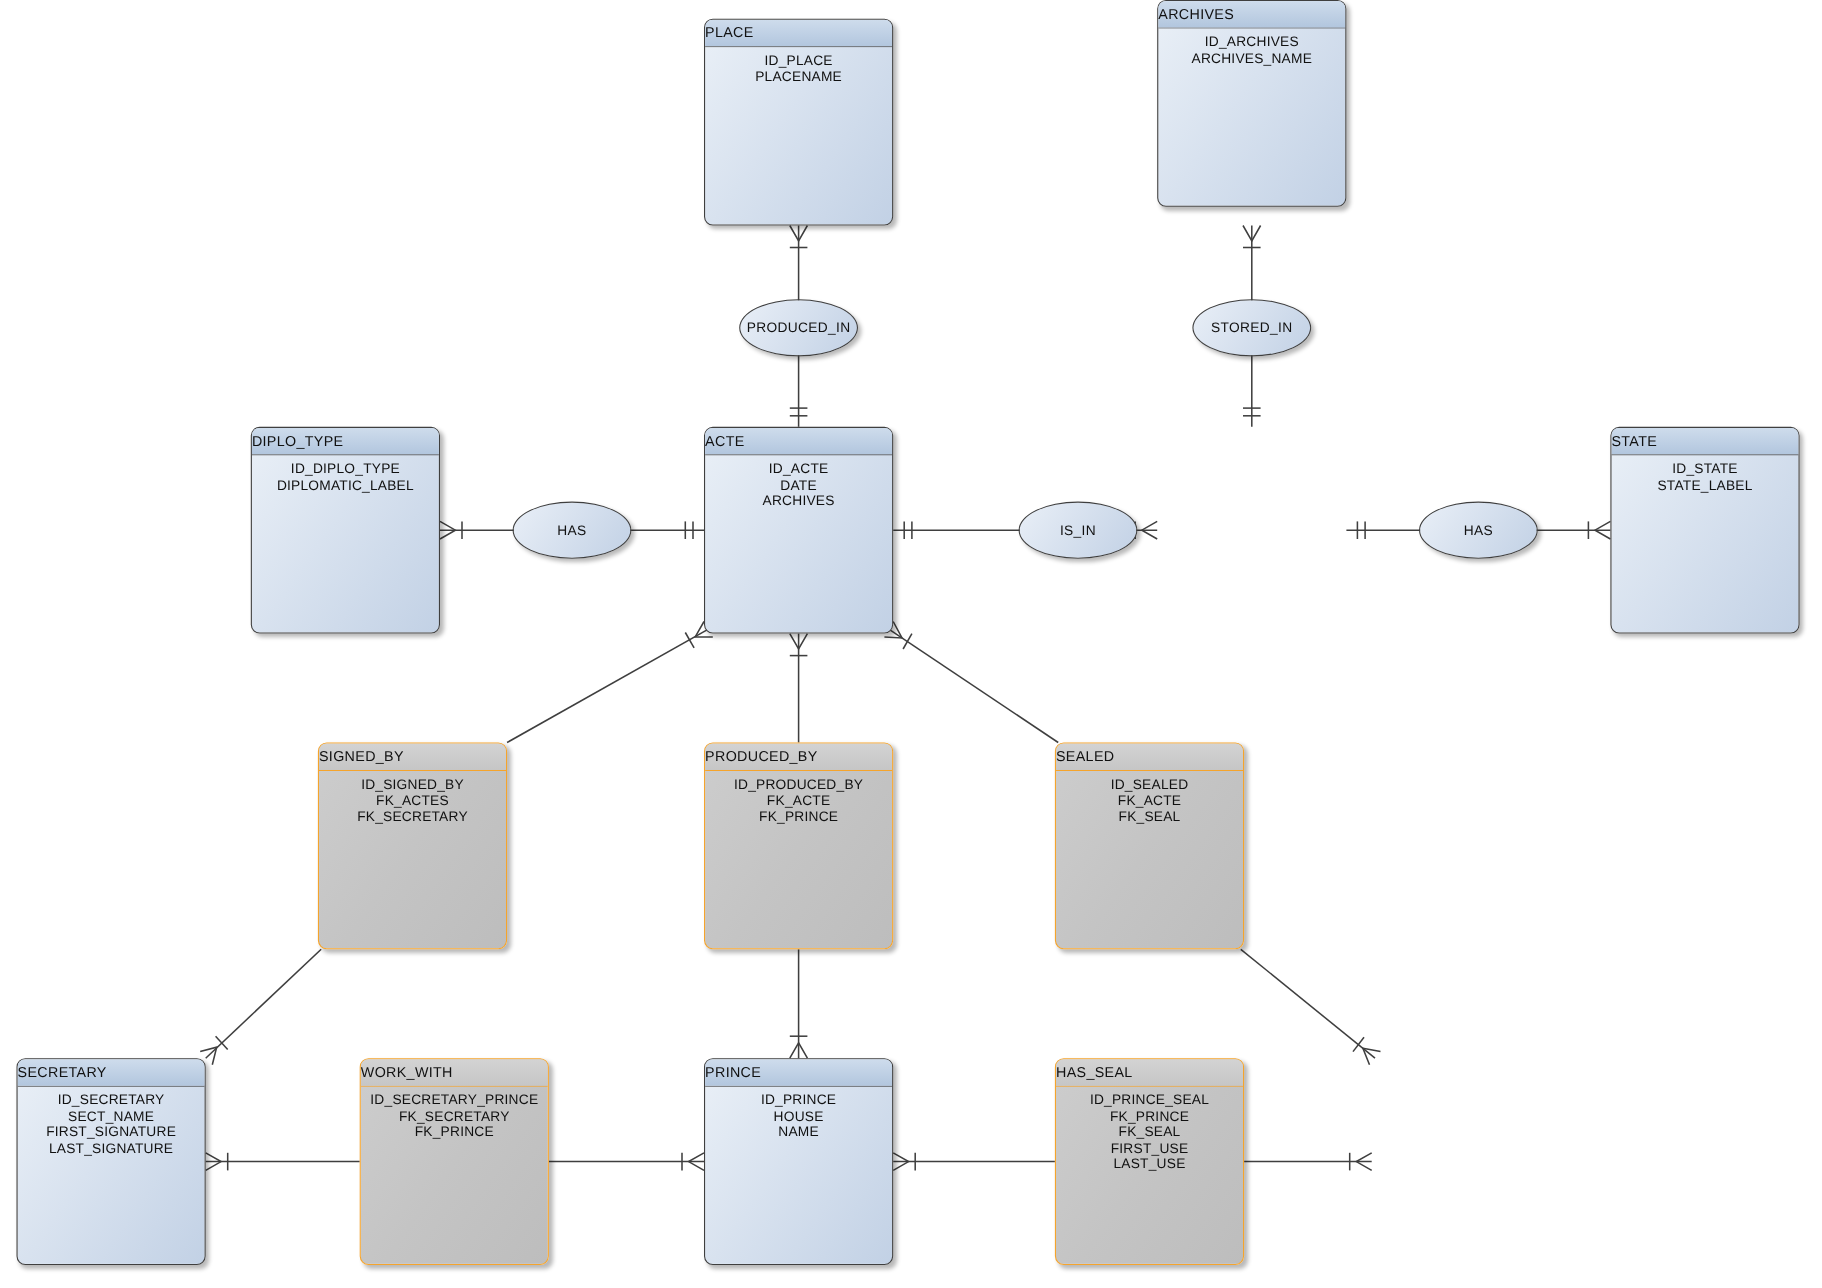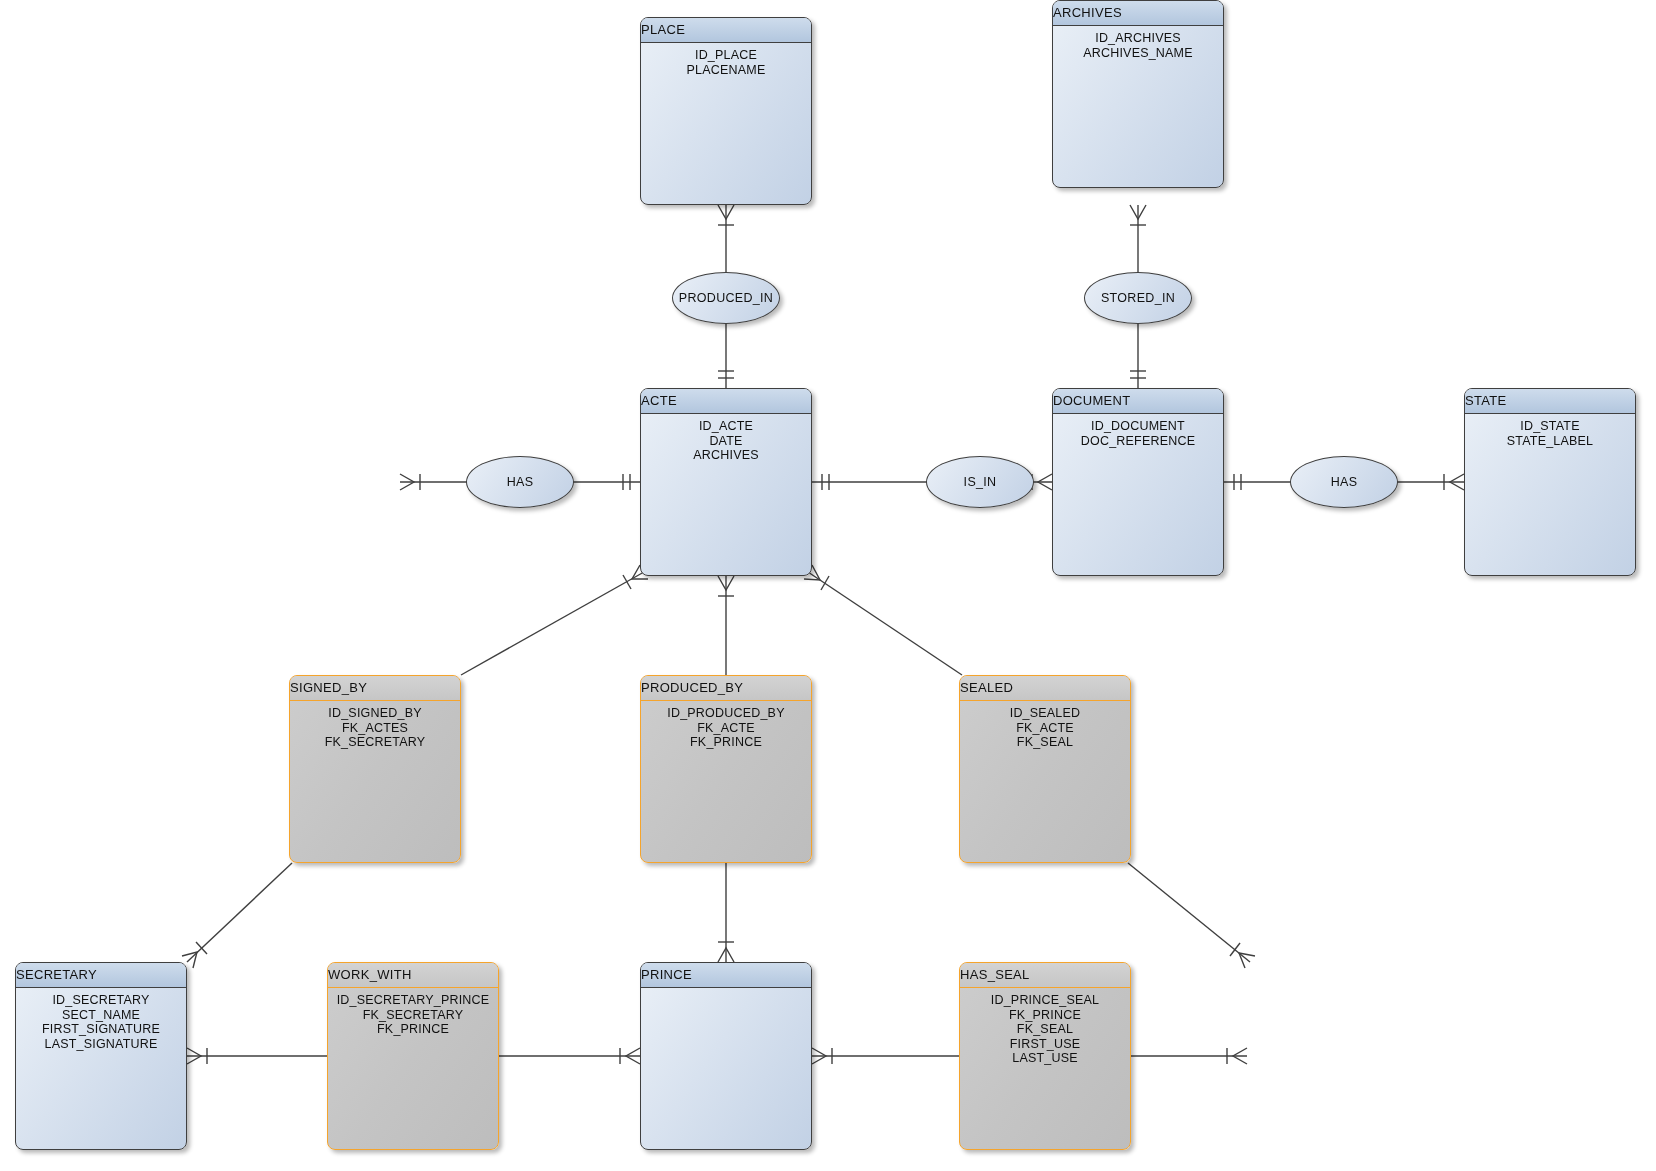--- a/index.html
+++ b/index.html
@@ -173,30 +173,30 @@
   <div class="entity" style="left:640px;top:17px">
     <div class="hd">PLACE</div>
     <div class="attrs">ID_PLACE
 PLACENAME</div>
   </div>
   <div class="entity" style="left:1052px;top:0">
     <div class="hd">ARCHIVES</div>
     <div class="attrs">ID_ARCHIVES
 ARCHIVES_NAME</div>
   </div>
+  <div class="entity" style="left:228px;top:388px">
+    <div class="hd">DIPLO_TYPE</div>
+    <div class="attrs">ID_DIPLO_TYPE
+DIPLOMATIC_LABEL</div>
+  </div>
   <div class="entity" style="left:640px;top:388px">
     <div class="hd">ACTE</div>
     <div class="attrs">ID_ACTE
 DATE
 ARCHIVES</div>
-  </div>
-  <div class="entity" style="left:1052px;top:388px">
-    <div class="hd">DOCUMENT</div>
-    <div class="attrs">ID_DOCUMENT
-DOC_REFERENCE</div>
   </div>
   <div class="entity" style="left:1464px;top:388px">
     <div class="hd">STATE</div>
     <div class="attrs">ID_STATE
 STATE_LABEL</div>
   </div>
   <div class="entity junction" style="left:289px;top:675px">
     <div class="hd">SIGNED_BY</div>
     <div class="attrs">ID_SIGNED_BY
 FK_ACTES
@@ -222,20 +222,23 @@
 LAST_SIGNATURE</div>
   </div>
   <div class="entity junction" style="left:327px;top:962px">
     <div class="hd">WORK_WITH</div>
     <div class="attrs">ID_SECRETARY_PRINCE
 FK_SECRETARY
 FK_PRINCE</div>
   </div>
   <div class="entity" style="left:640px;top:962px">
     <div class="hd">PRINCE</div>
+    <div class="attrs">ID_PRINCE
+HOUSE
+NAME</div>
   </div>
   <div class="entity junction" style="left:959px;top:962px">
     <div class="hd">HAS_SEAL</div>
     <div class="attrs">ID_PRINCE_SEAL
 FK_PRINCE
 FK_SEAL
 FIRST_USE
 LAST_USE</div>
   </div>
 

